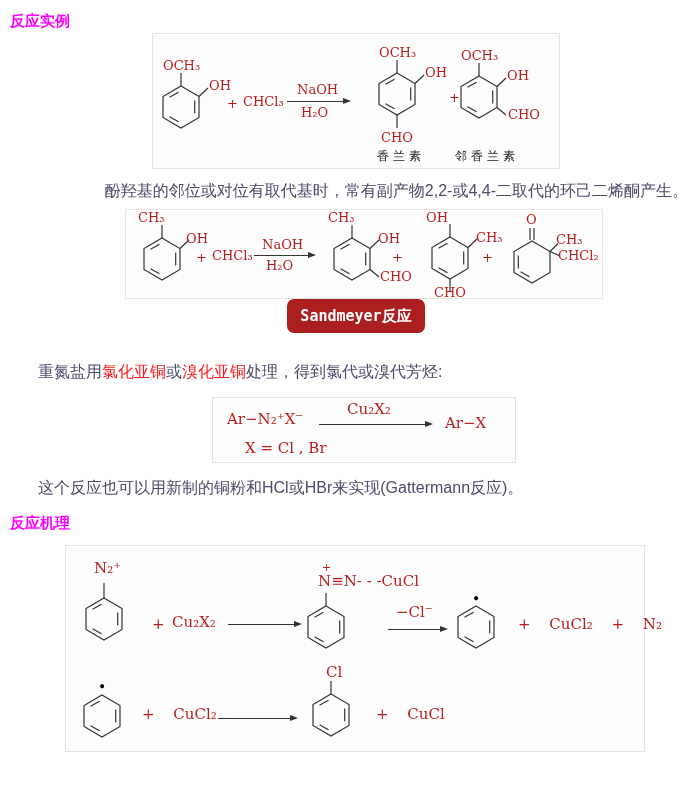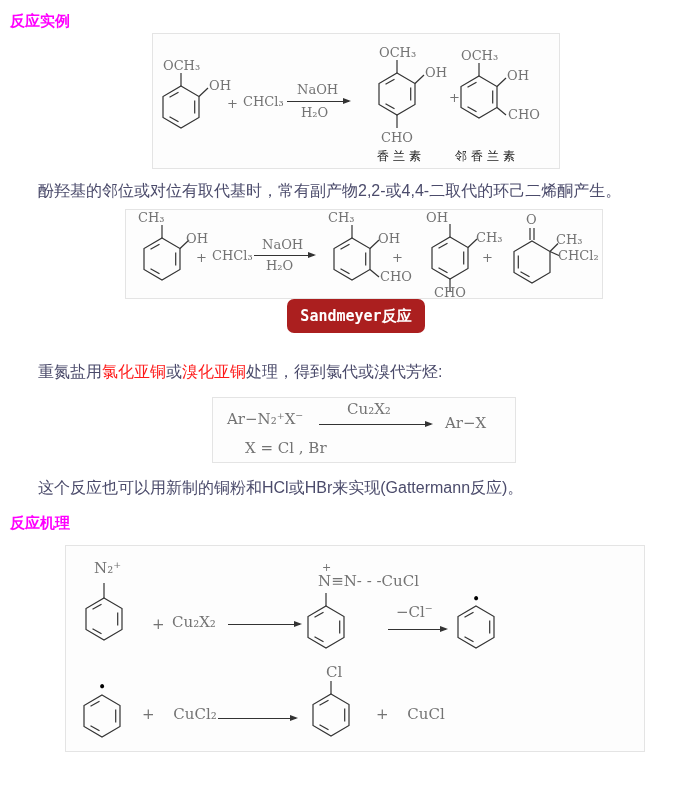--- a/index.html
+++ b/index.html
@@ -4,34 +4,34 @@
 <style>
   * { margin:0; padding:0; box-sizing:border-box; }
   html,body { width:692px; height:802px; }
   body { background:#ffffff; font-family:"Liberation Sans",sans-serif; position:relative; overflow:hidden; }
 
   .section-title { color:#ff00ff; font-weight:bold; font-size:15px; padding-left:10px; }
   .st1 { margin-top:12px; }
   .st2 { margin-top:14px; }
 
   .para { color:#4b4b6b; font-size:16px; line-height:24px; padding-left:6px; padding-right:4px; }
-  .p-byproduct { margin-top:10px; }
+  .p-byproduct { margin-top:10px;text-align:right; }
   .p-byproduct .l1 { text-indent:2em; }
   .p-diazo { margin-top:27px; text-indent:2em; }
   .p-gatt { margin-top:13px; text-indent:2em; }
   .red { color:#fe1a1a; }
 
   .figbox { position:relative; background:#fdfdfd; border:1px solid #e4e4e4; }
   .fig1 { margin:2px 0 0 152px; width:408px; height:136px; }
   .fig2 { margin:6px 0 0 125px; width:478px; height:90px; }
   .fig3 { margin:13px 0 0 212px; width:304px; height:66px; }
   .fig4 { margin:12px 0 0 65px; width:580px; height:207px; }
 
   .chem { position:absolute; font-family:"DejaVu Serif","Liberation Serif",serif;
-          font-size:13px; color:#737373; white-space:nowrap; line-height:15px; }
+          font-size:13px; color:#b91c1c; white-space:nowrap; line-height:15px; }
   .c15 { font-size:15px; line-height:17px; }
   .cname { position:absolute; font-size:12px; color:#222; letter-spacing:4px; white-space:nowrap;font-family:Liberation Mono, monospace; }
   .wide { word-spacing:14px; }
   .dot { font-size:14px; color:#000; line-height:10px; }
   .sup-plus { font-size:11px; }
 
   .mol { position:absolute; overflow:visible; }
   .bond { stroke:#333; stroke-width:1.2; fill:none; }
 
   .arrow { position:absolute; height:0; border-top:1px solid #333; }
@@ -197,20 +197,21 @@
   <span class="chem sup-plus" style="left:256px;top:14px">+</span>
   <span class="chem c15" style="left:252px;top:27px">N≡N- - -CuCl</span>
 
   <span class="chem c15" style="left:330px;top:58px">−Cl⁻</span>
   <div class="arrow" style="left:322px;top:83px;width:58px"></div>
 
   <svg class="mol" style="left:374px;top:39px" width="72" height="84">
     <use href="#benz"></use>
   </svg>
   <span class="chem dot" style="left:406px;top:48px">•</span>
+  <span class="chem c15 wide" style="left:452px;top:70px">+ CuCl₂ + N₂</span>
 
   <svg class="mol" style="left:0px;top:128px" width="72" height="84">
     <use href="#benz"></use>
   </svg>
   <span class="chem dot" style="left:32px;top:136px">•</span>
   <span class="chem c15 wide" style="left:76px;top:160px">+ CuCl₂</span>
   <div class="arrow" style="left:152px;top:172px;width:78px"></div>
 
   <svg class="mol" style="left:229px;top:127px" width="72" height="84">
     <use href="#benz"></use>

